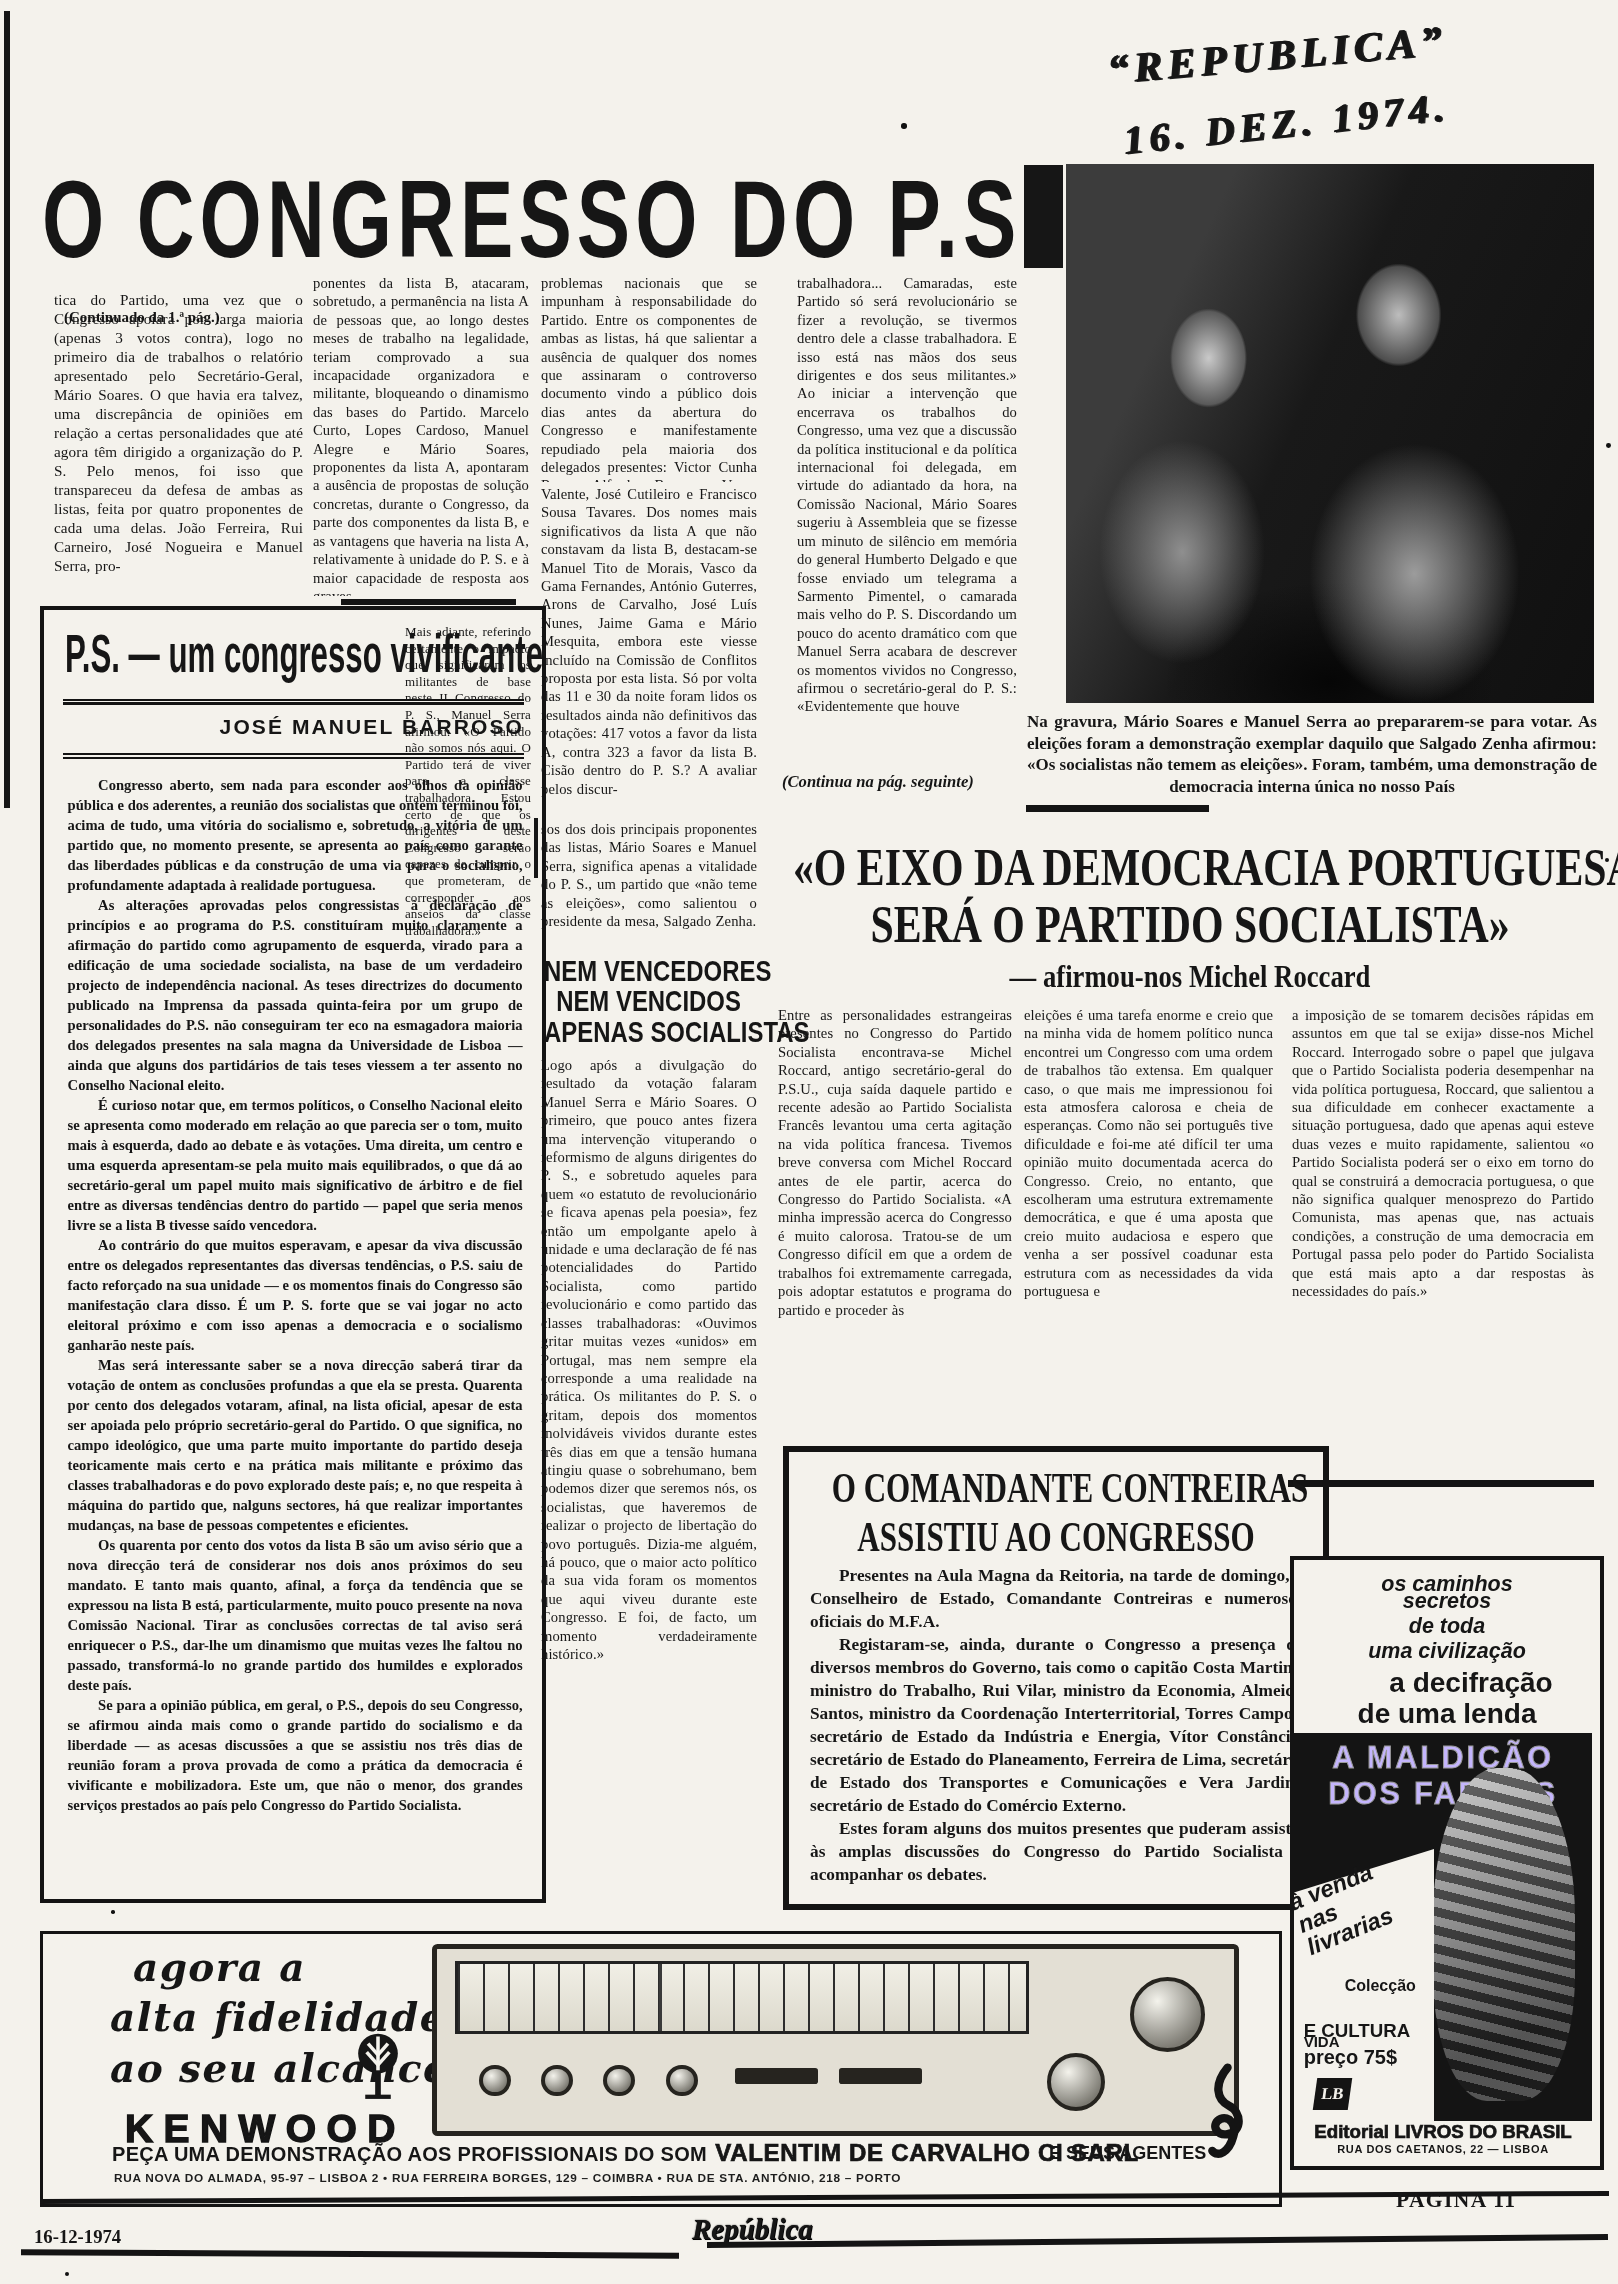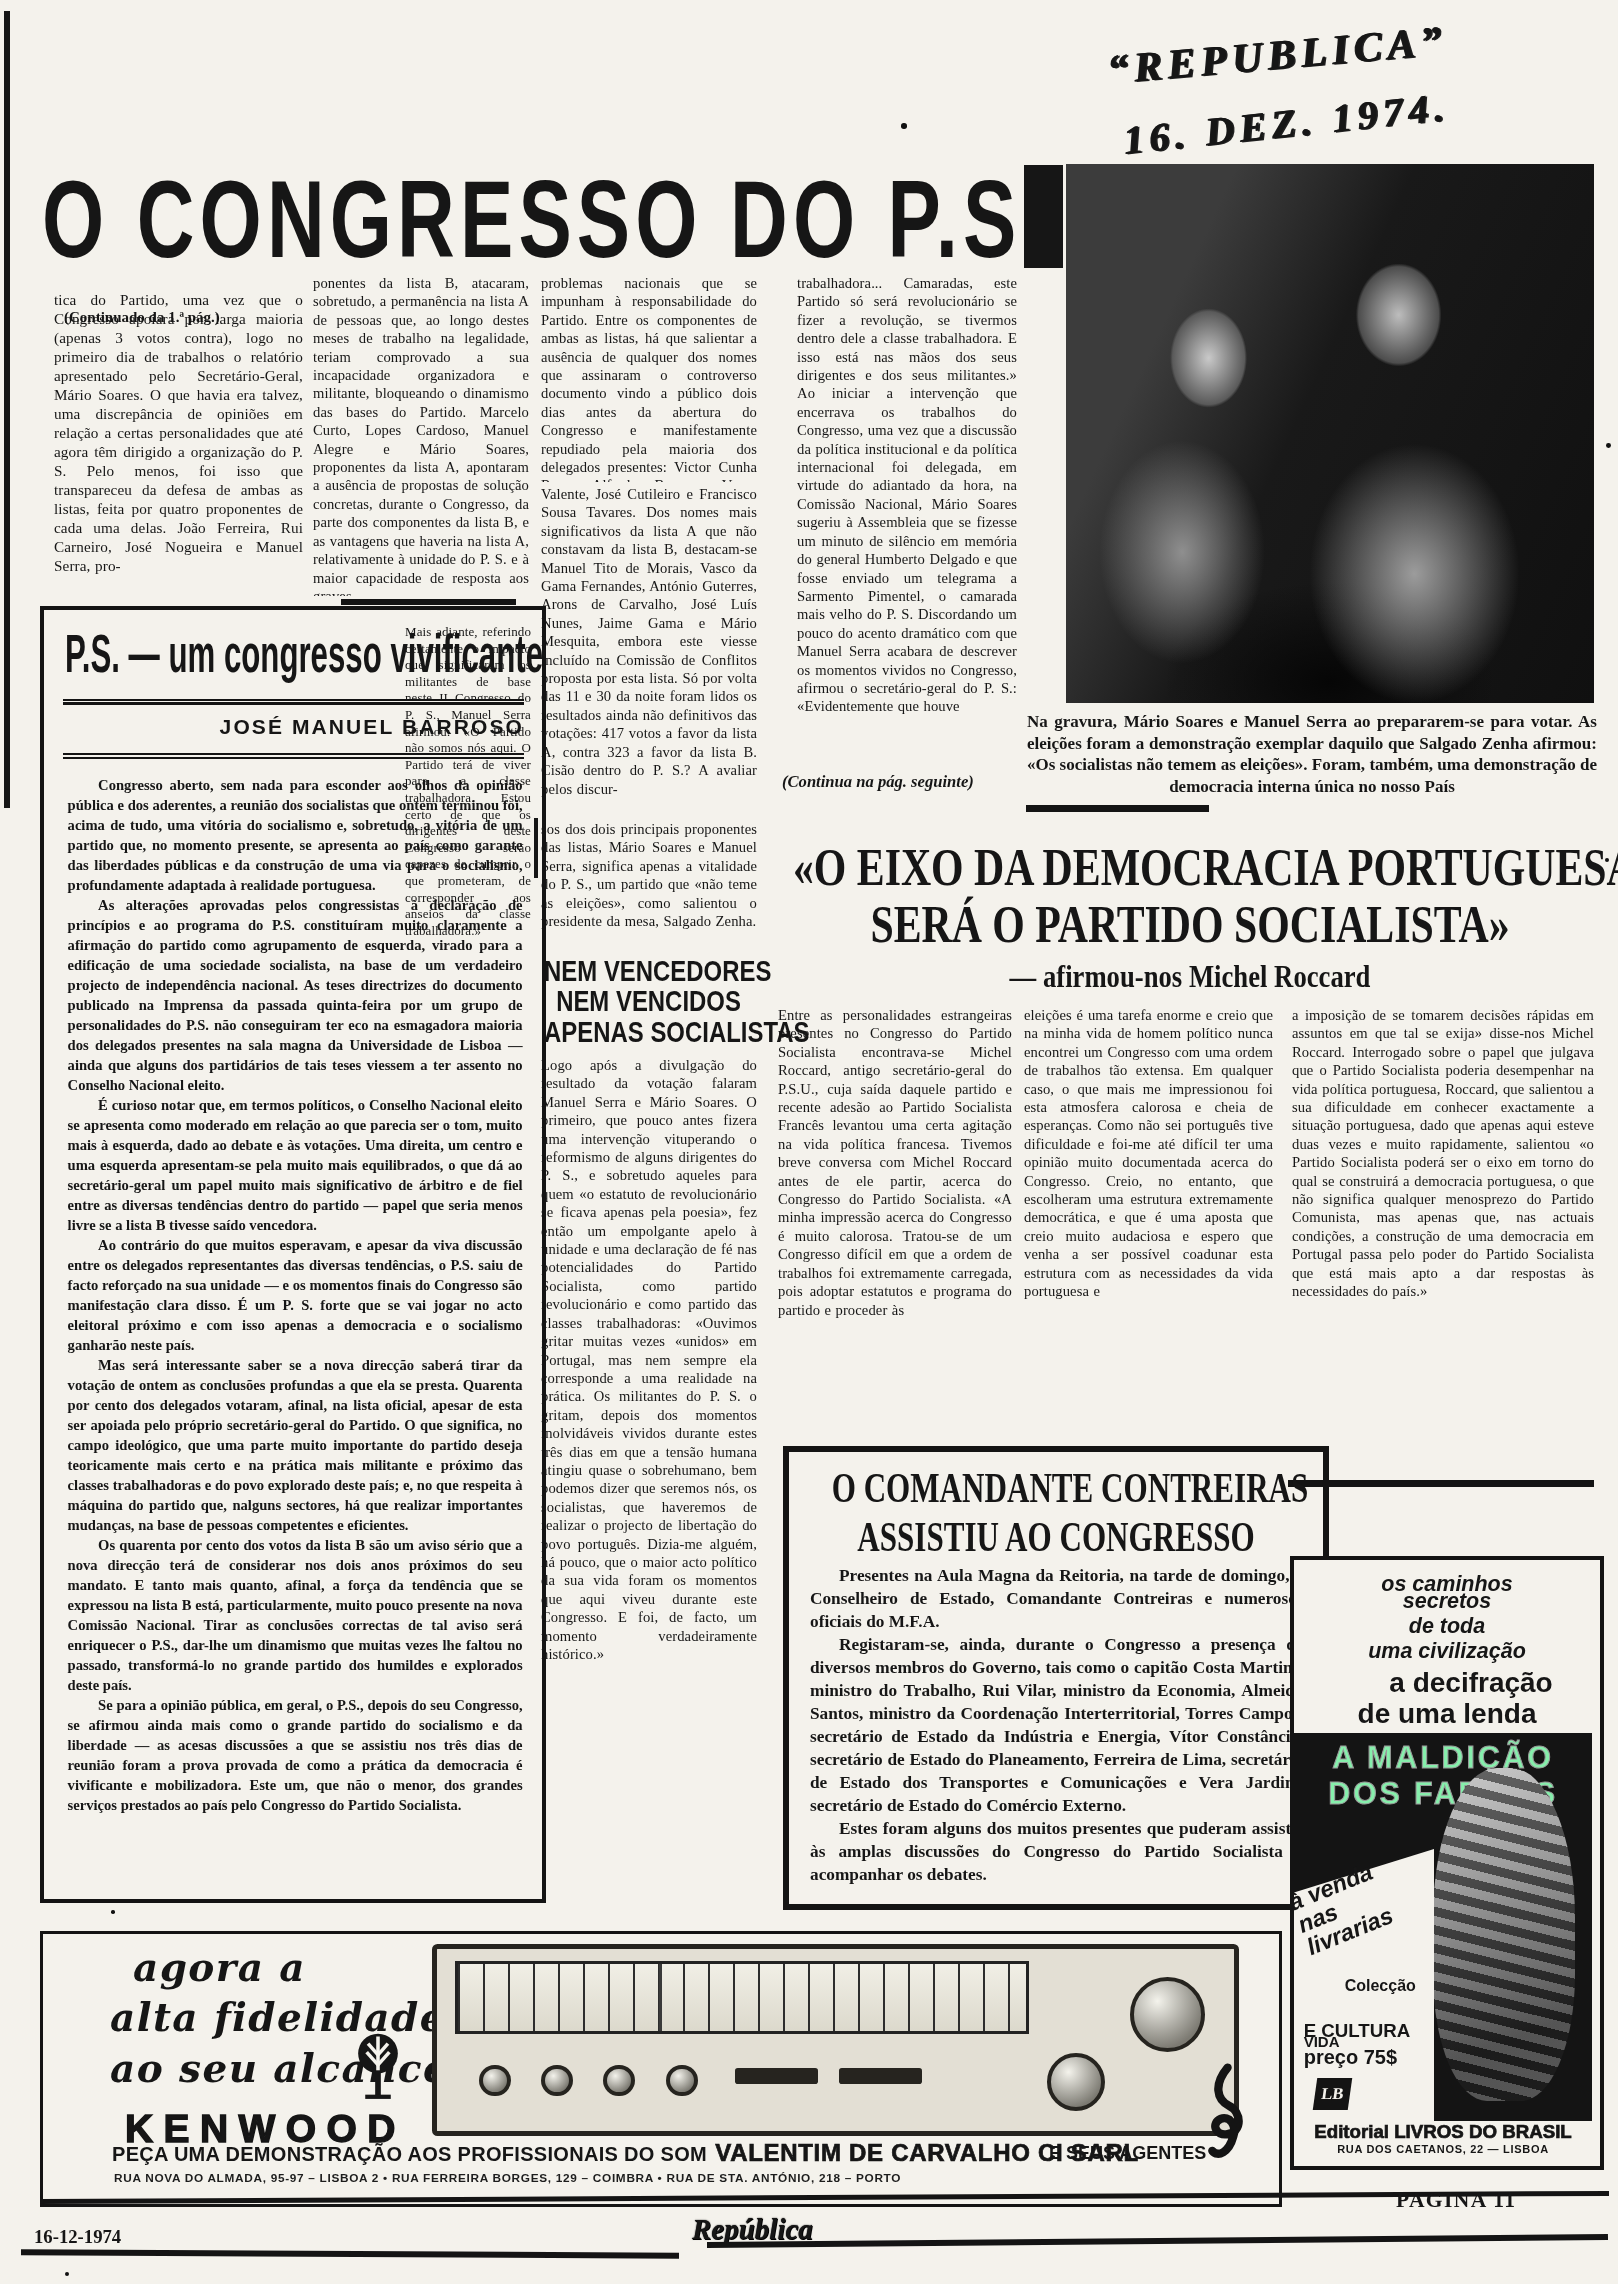--- a/index.html
+++ b/index.html
@@ -51,21 +51,21 @@
      transform:scale(0.84,1.16);transform-origin:center top;}
   #ct-body{left:21px;right:19.4px;top:112px;font-size:17.3px;line-height:23px;font-weight:bold;}
   #ct-body p{margin:0;text-indent:29px;text-align:justify;}
   
   #bk-ad{left:1290px;top:1556px;width:306px;height:606px;border:4.2px solid #141414;background:#f4f2ec;}
   .bk-tag{width:100%;text-align:center;font-style:italic;font-weight:bold;font-size:21.5px;line-height:25px;
      font-family:"Liberation Sans",sans-serif;}
   .bk-title{width:100%;text-align:center;font-weight:bold;font-size:28px;line-height:30px;
      font-family:"Liberation Sans",sans-serif;}
   #bk-dark{left:0;top:173px;width:298px;height:388px;background:#141414;overflow:hidden;}
-  .poster{width:100%;text-align:center;font-weight:bold;font-size:30.5px;letter-spacing:2.8px;color:#86efac;
+  .poster{width:100%;text-align:center;font-weight:bold;font-size:30.5px;letter-spacing:2.8px;color:#c4b5fd;
      -webkit-text-stroke:1px #9a9a9a;font-family:"Liberation Sans",sans-serif;}
   #bk-mask{left:139px;top:35px;width:142px;height:333px;border-radius:45% 45% 38% 38%;
      background:repeating-linear-gradient(14deg,rgba(15,15,15,.55) 0 9px,rgba(190,190,190,.28) 9px 18px),
      linear-gradient(160deg,#d2d2d2 0%,#8e8e8e 34%,#2c2c2c 78%);}
   #bk-wedge{left:0;top:116px;width:140px;height:272px;background:#f4f2ec;
      clip-path:polygon(0 16%,100% 0,100% 100%,0 100%);}
   #bk-diag{left:1.4px;top:136px;width:111px;transform:rotate(-22deg);font-weight:bold;font-style:italic;
      font-size:23.6px;line-height:24px;font-family:"Liberation Sans",sans-serif;}
   .bk-col{left:9.7px;font-weight:bold;font-family:"Liberation Sans",sans-serif;}
   #bk-icon{left:21px;top:345px;width:35px;height:32px;background:#141414;color:#f4f2ec;

